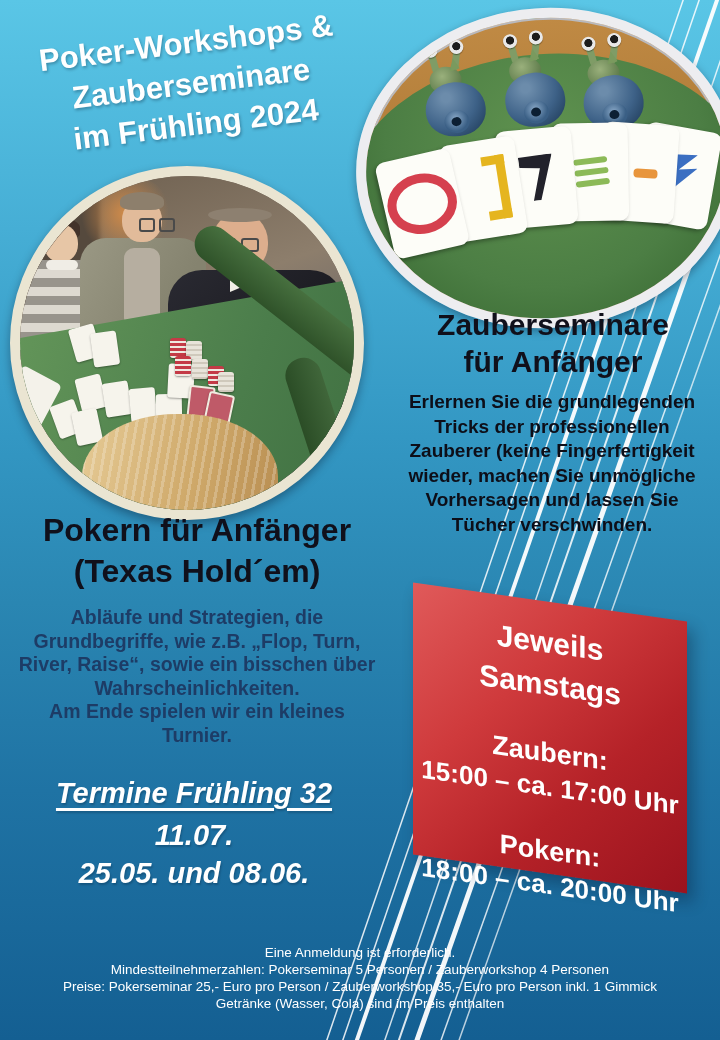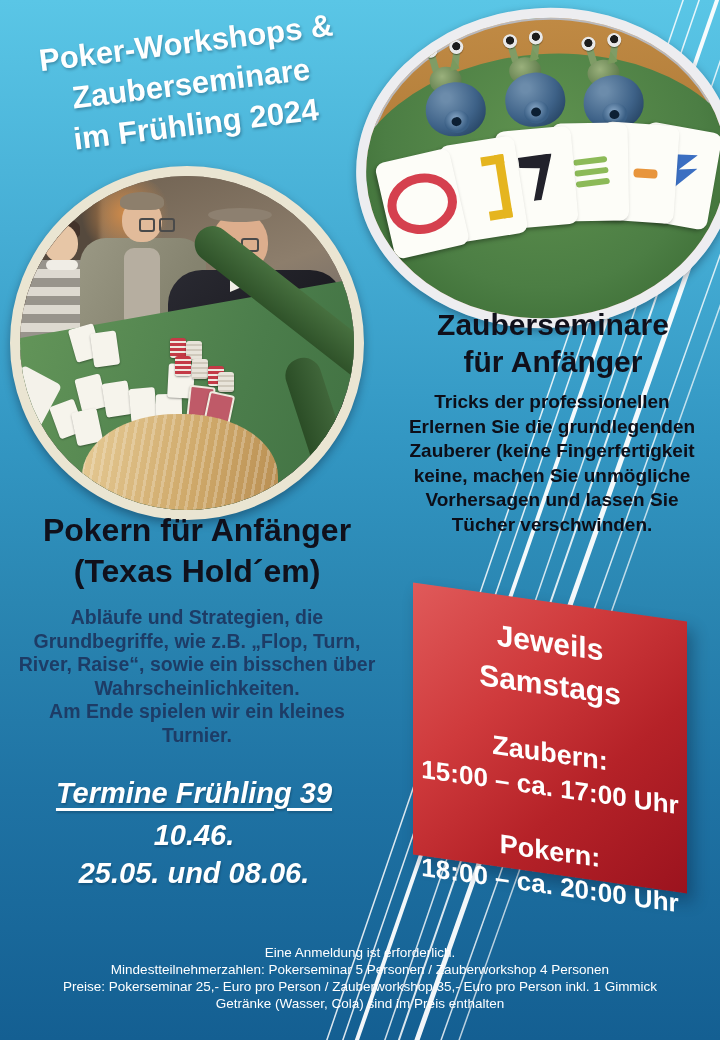--- a/index.html
+++ b/index.html
@@ -264,44 +264,44 @@
       <div class="wedge"></div>
       <div class="blonde"></div>
     </div>
   </div>
 
   <div class="magic-heading">
     <span>Zauberseminare</span>
     <span>für Anfänger</span>
   </div>
   <div class="magic-body">
+    <span>Erlernen Sie die grundlegenden</span>
     <span>Tricks der professionellen</span>
-    <span>Erlernen Sie die grundlegenden</span>
     <span>Zauberer (keine Fingerfertigkeit</span>
-    <span>keine, machen Sie unmögliche</span>
+    <span>wieder, machen Sie unmögliche</span>
     <span>Vorhersagen und lassen Sie</span>
     <span>Tücher verschwinden.</span>
   </div>
 
   <div class="poker-heading">
     <span>Pokern für Anfänger</span>
     <span>(Texas Hold´em)</span>
   </div>
   <div class="poker-body">
     <span>Abläufe und Strategien, die</span>
     <span>Grundbegriffe, wie z.B. „Flop, Turn,</span>
     <span>River, Raise“, sowie ein bisschen über</span>
     <span>Wahrscheinlichkeiten.</span>
     <span>Am Ende spielen wir ein kleines</span>
     <span>Turnier.</span>
   </div>
 
   <div class="dates">
-    <span class="heading">Termine Frühling 39</span>
-    <span>10.46.</span>
+    <span class="heading">Termine Frühling 32</span>
+    <span>11.07.</span>
     <span>25.05. und 08.06.</span>
   </div>
 
   <div class="sched">
     <div class="pad"></div>
     <span class="top">Jeweils</span>
     <span class="top">Samstags</span>
     <span class="label">Zaubern:</span>
     <span class="time">15:00 – ca. 17:00 Uhr</span>
     <span class="label">Pokern:</span>

